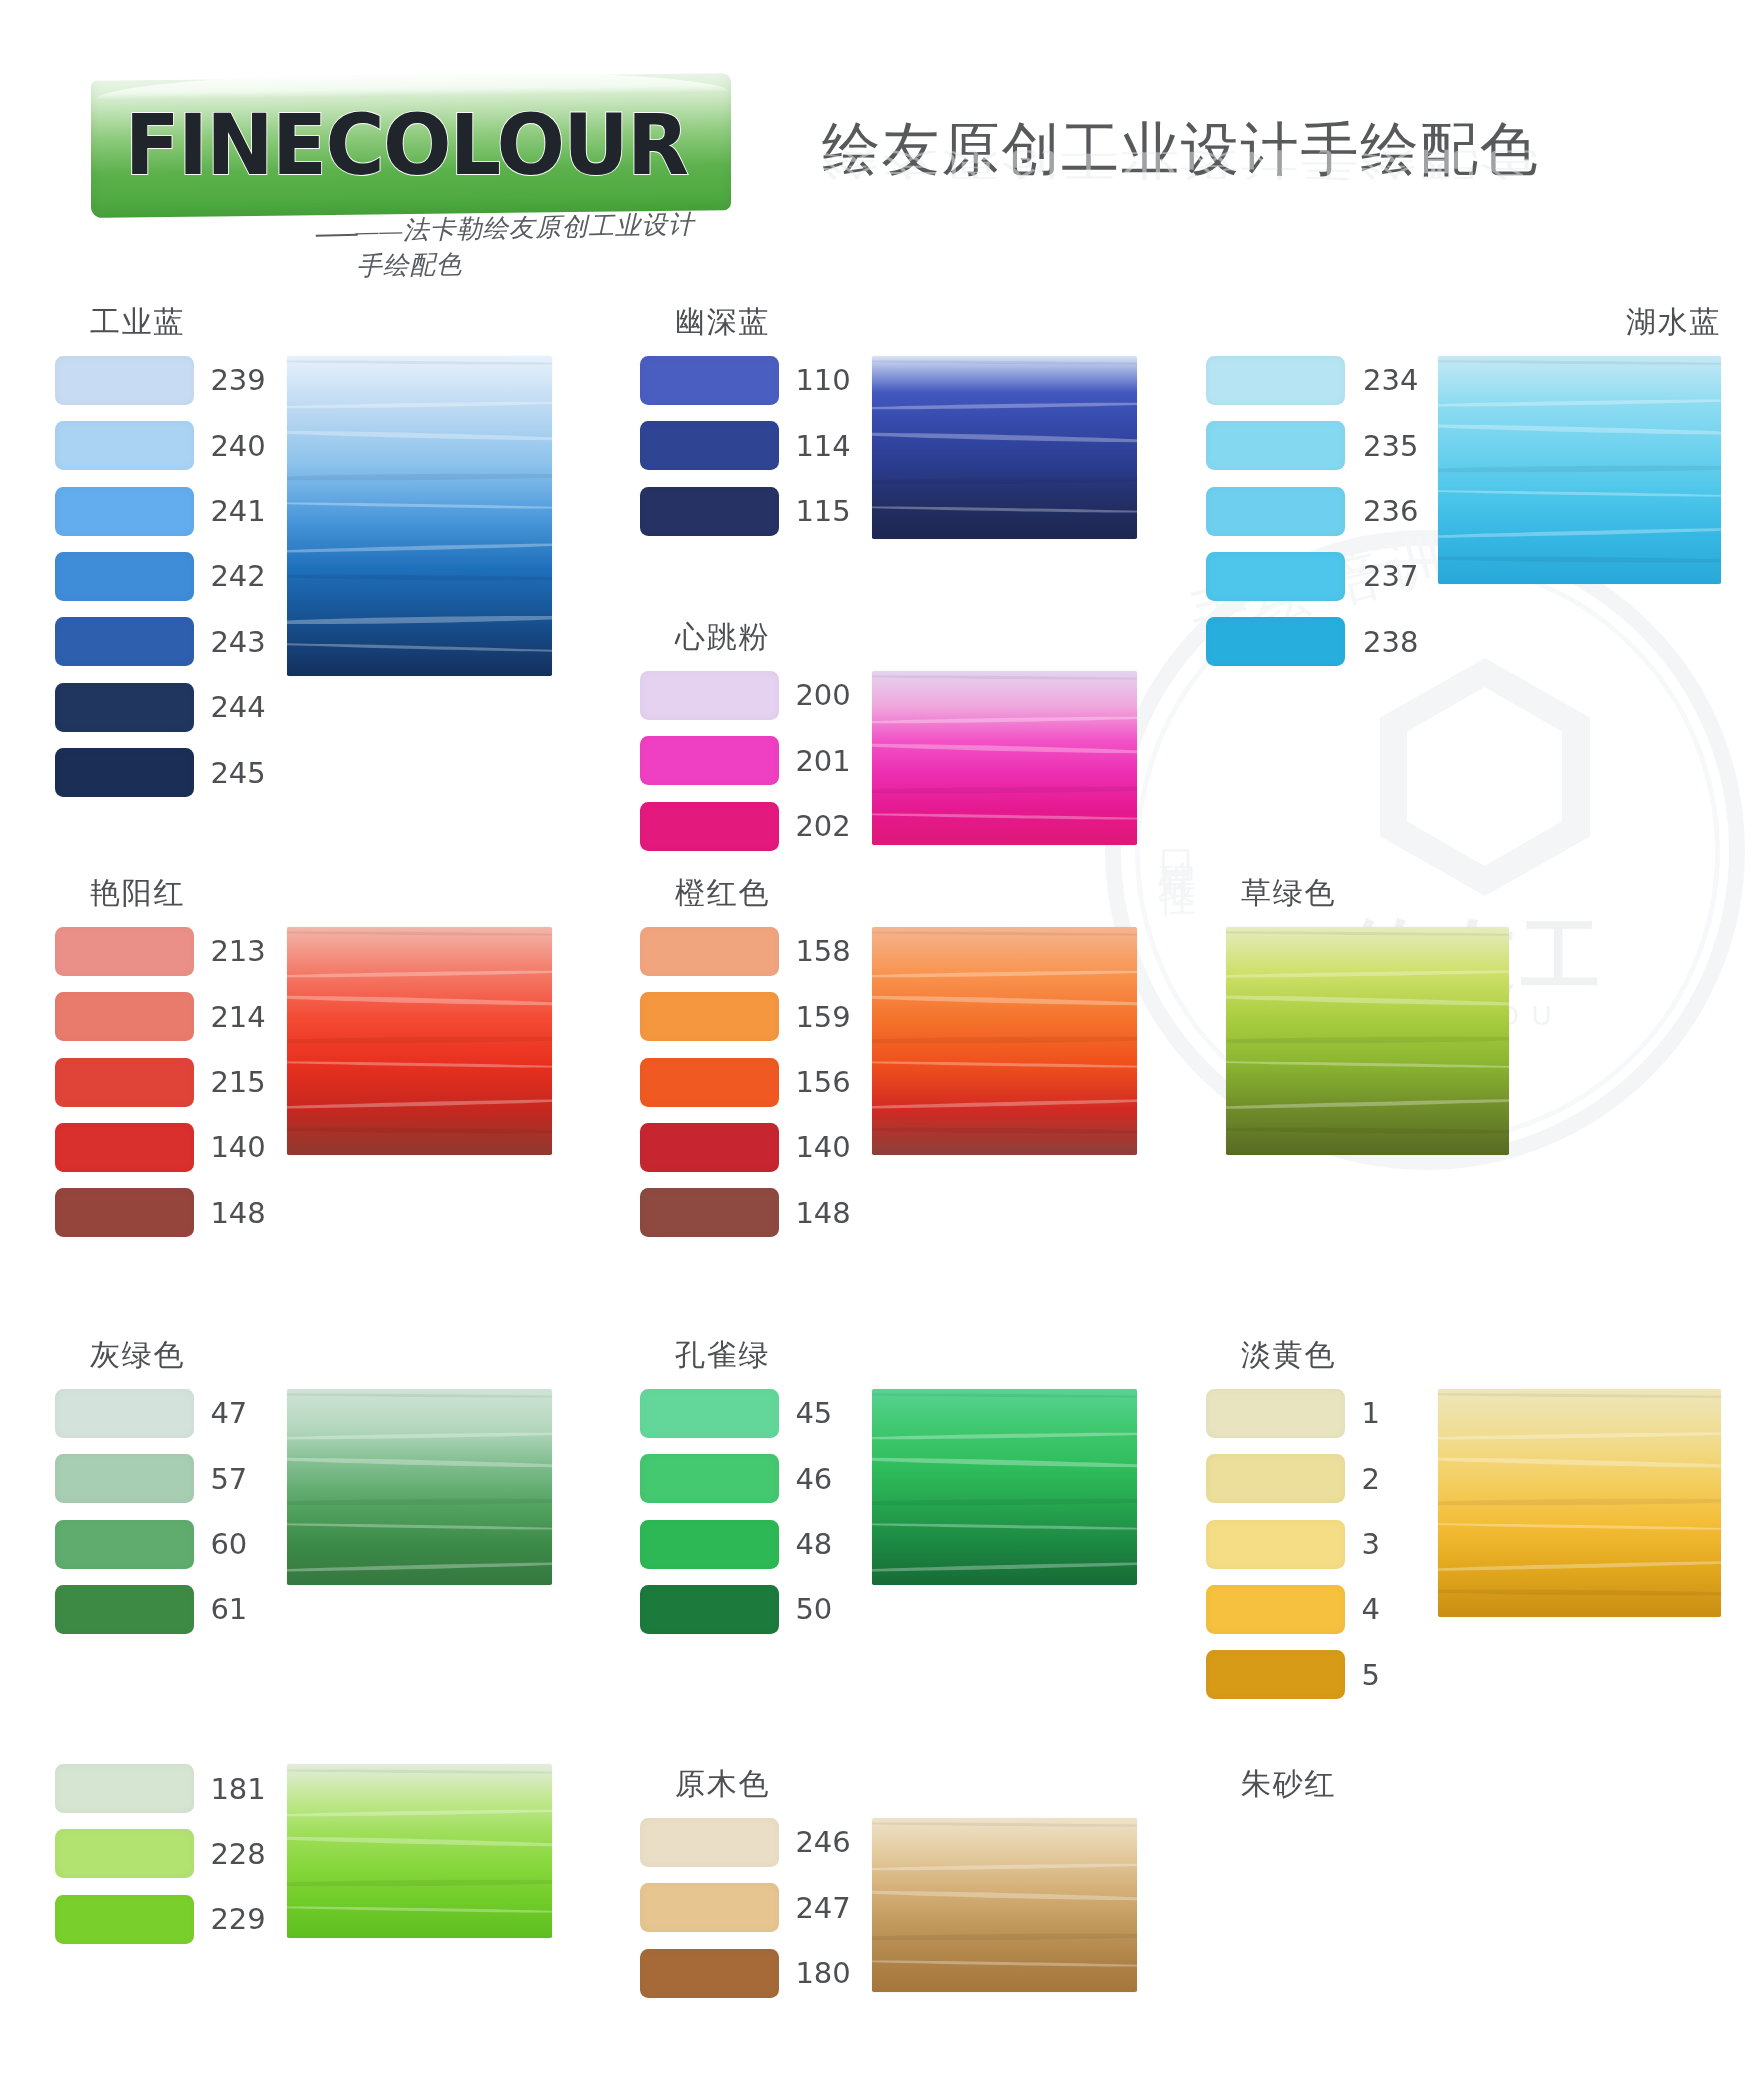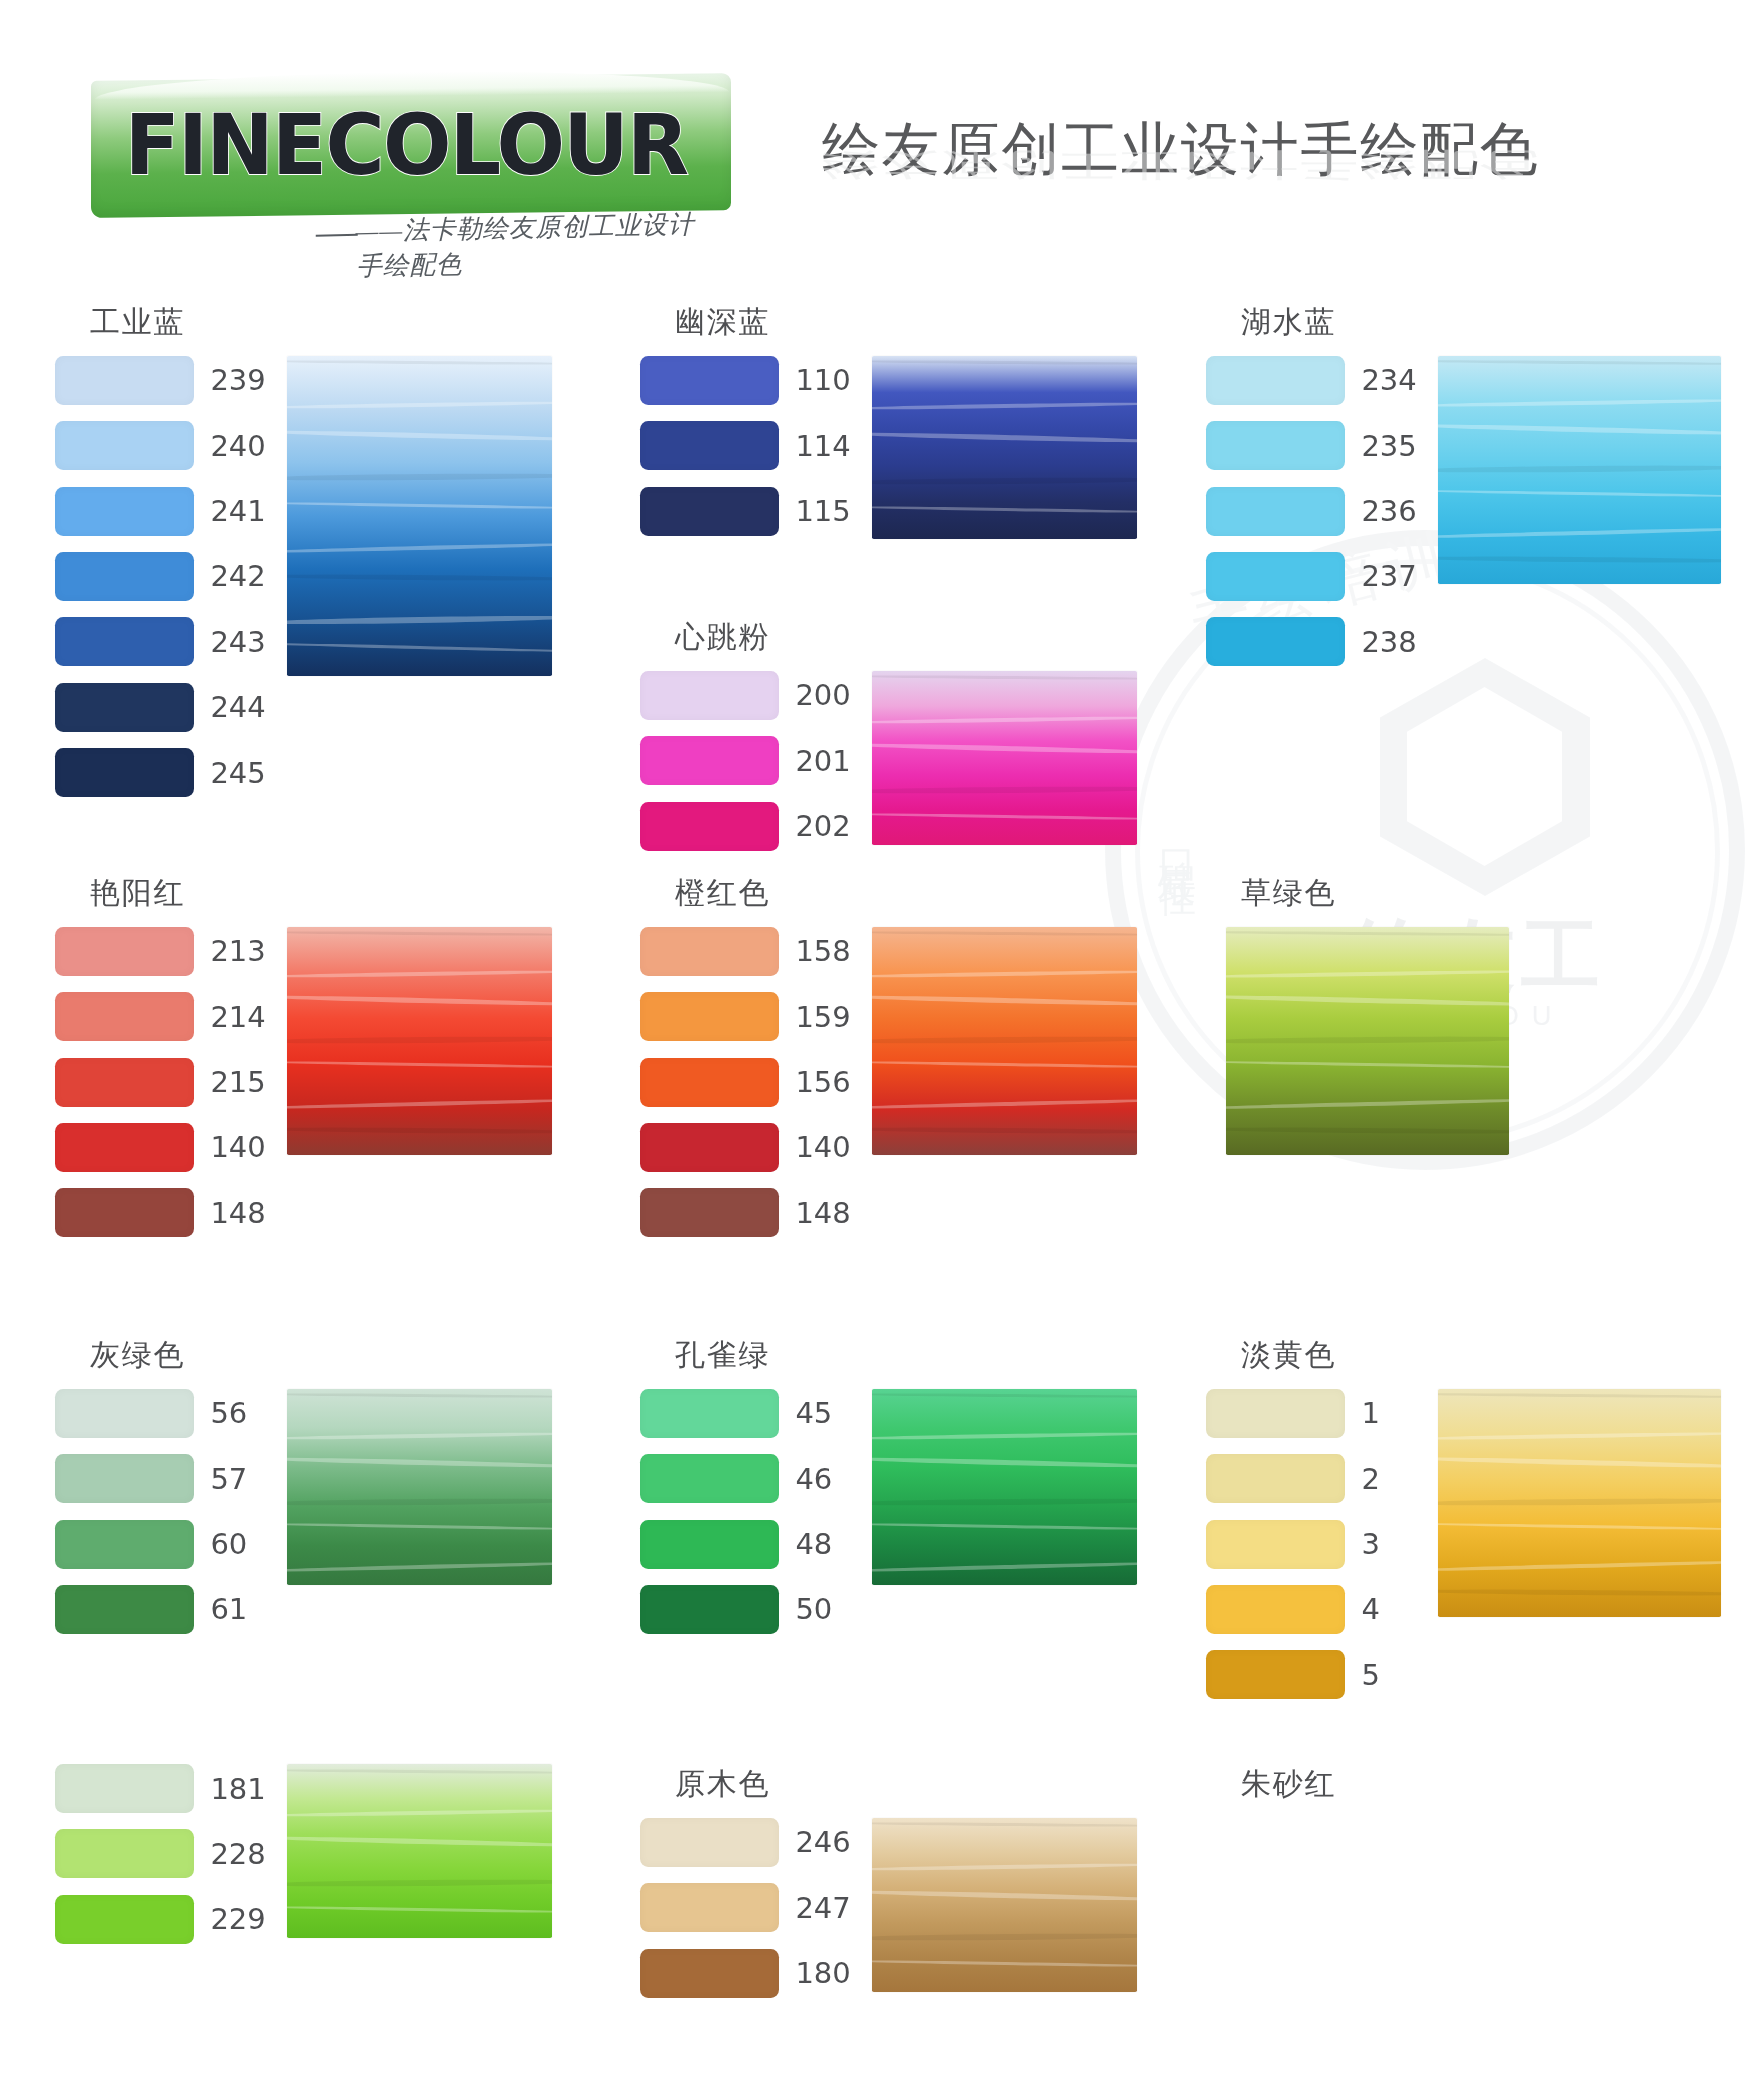--- a/index.html
+++ b/index.html
@@ -277,21 +277,21 @@
           </div>
           <div class="wash" style="width: 265px; height: 174px; background: linear-gradient(rgb(228, 212, 238), rgb(239, 168, 221), rgb(242, 82, 198), rgb(236, 45, 176), rgb(229, 25, 143), rgb(224, 24, 119));">
             <div class="streak d" style="top: 5.5px; height: 2.7px; transform: rotate(0.5deg);"></div>
             <div class="streak" style="top: 47px; height: 3.7px; transform: rotate(-0.95deg);"></div>
             <div class="streak" style="top: 75px; height: 4.6px; transform: rotate(1.4deg);"></div>
             <div class="streak d" style="top: 116px; height: 5.5px; transform: rotate(-0.5deg);"></div>
             <div class="streak" style="top: 144px; height: 2.7px; transform: rotate(0.95deg);"></div>
           </div>
         </div>
       </div>
-      <div class="cell" style="left: 1206px; top: 0px;">
+      <div class="cell" style="left: 1206px; top: 0px; text-align: right;">
         <div class="group-title">湖水蓝</div>
         <div class="group-body">
           <div class="chips">
             <div class="chip-row">
               <div class="chip" style="background: rgb(182, 228, 242);"></div>
               <div class="chip-num">234</div>
             </div>
             <div class="spacer"></div>
             <div class="chip-row">
               <div class="chip" style="background: rgb(132, 216, 239);"></div>
@@ -417,21 +417,21 @@
             <div class="streak d" style="top: 201px; height: 4.6px; transform: rotate(0.5deg);"></div>
           </div>
         </div>
       </div>
       <div class="cell" style="left: 55px; top: 1033px;">
         <div class="group-title">灰绿色</div>
         <div class="group-body">
           <div class="chips">
             <div class="chip-row">
               <div class="chip" style="background: rgb(211, 226, 218);"></div>
-              <div class="chip-num">56</div>
+              <div class="chip-num">47</div>
             </div>
             <div class="spacer"></div>
             <div class="chip-row">
               <div class="chip" style="background: rgb(167, 205, 178);"></div>
               <div class="chip-num">57</div>
             </div>
             <div class="spacer"></div>
             <div class="chip-row">
               <div class="chip" style="background: rgb(95, 172, 110);"></div>
               <div class="chip-num">60</div>

